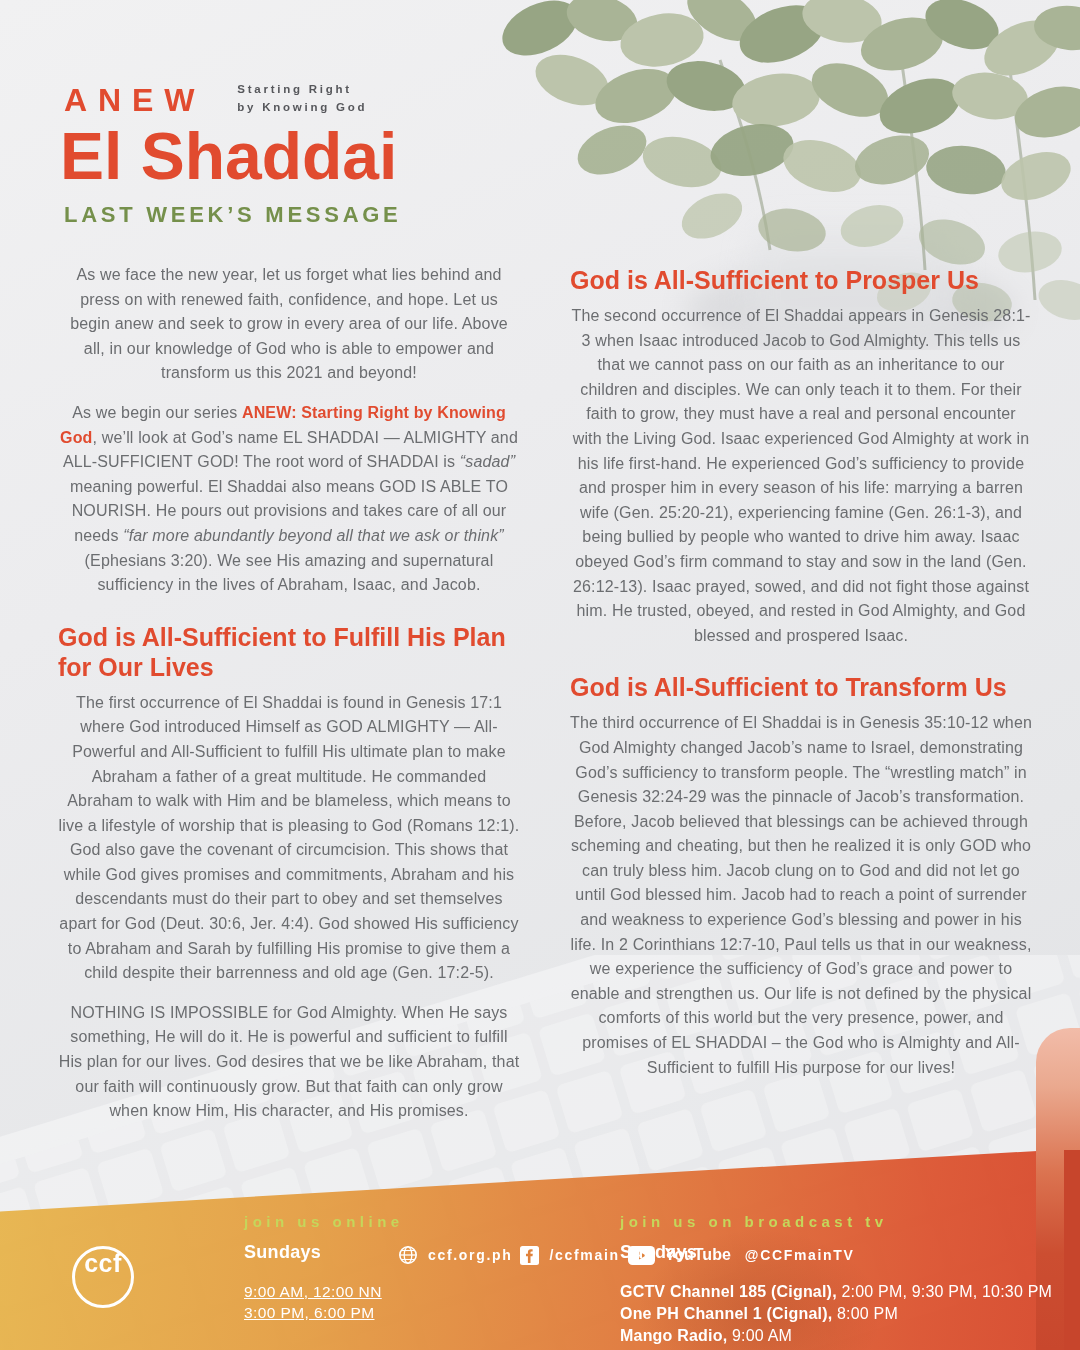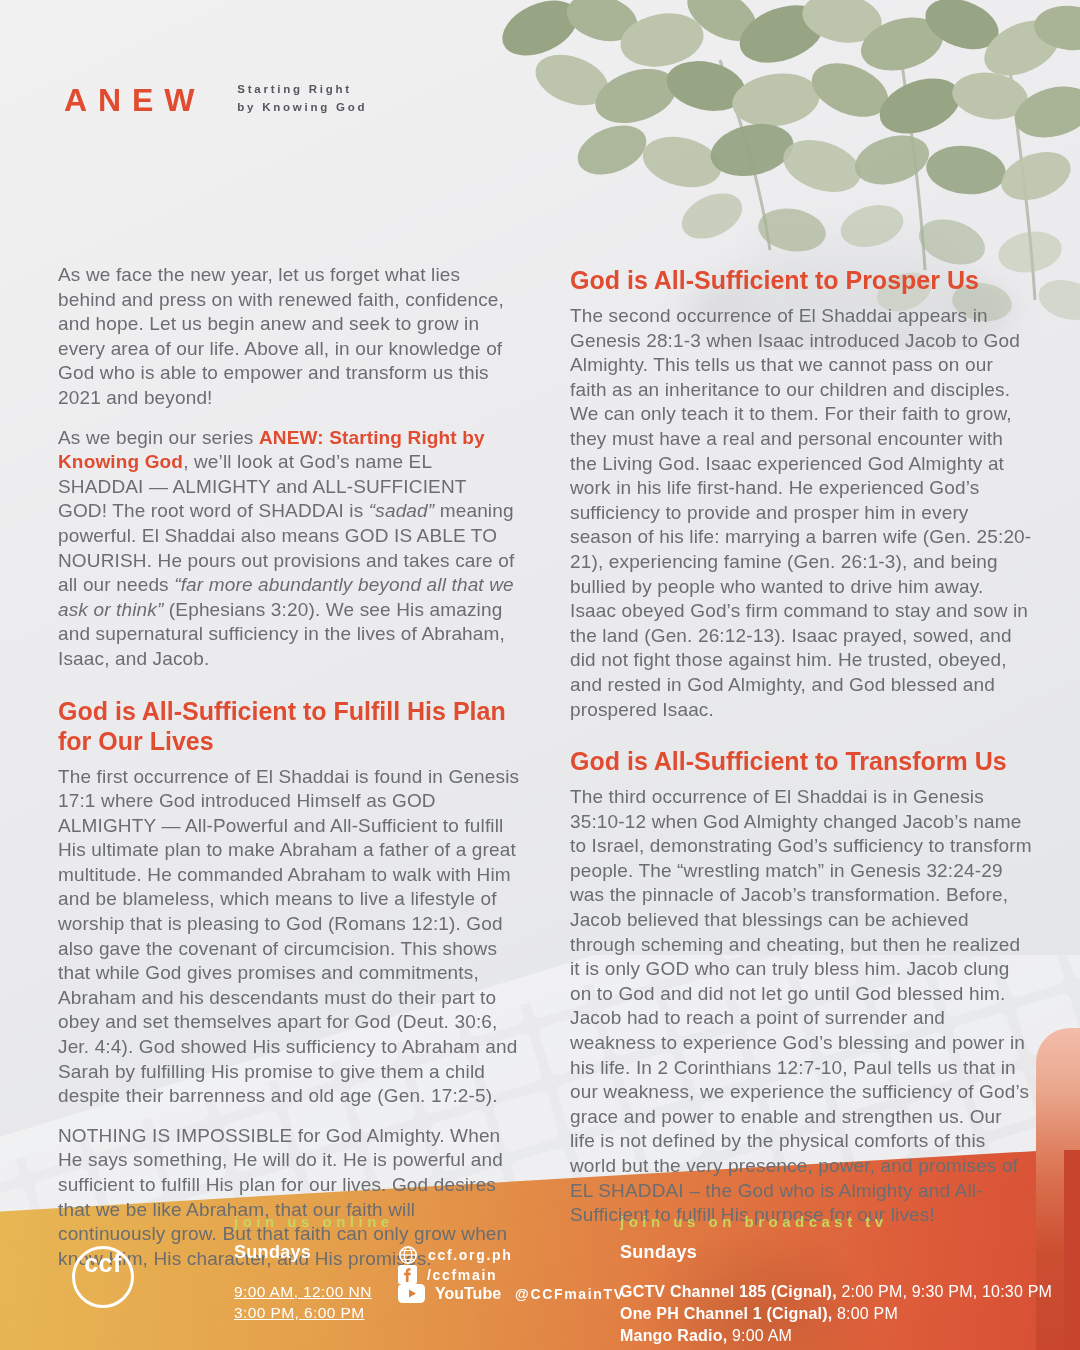--- a/index.html
+++ b/index.html
@@ -25,21 +25,21 @@
   
   .header{position:absolute;left:64px;top:80px;z-index:4;}
   .brand-row{display:flex;align-items:flex-start;gap:32px;}
   .brand{font-size:32px;font-weight:700;letter-spacing:.34em;color:var(--accent);line-height:1;padding-top:4px;}
   .tagline{font-size:11.5px;font-weight:700;letter-spacing:.24em;color:#56575B;line-height:1.6;}
   .title{margin:6px 0 0 -4px;font-size:66px;font-weight:700;color:var(--accent);line-height:1.02;letter-spacing:0;}
   .subtitle{margin-top:12px;font-size:22px;font-weight:700;letter-spacing:.17em;color:var(--olive);}
   
   .columns{position:absolute;left:58px;top:263px;width:975px;display:flex;gap:50px;z-index:4;}
   .col{width:462px;}
-  .col p{margin:0 0 15px 0;font-size:19px;line-height:24.6px;color:var(--body);letter-spacing:.15px;}
+  .col p{margin:0 0 15px 0;font-size:16px;line-height:24.6px;color:var(--body);letter-spacing:.15px;text-align:center;}
   .col h2{margin:24px 0 9px 0;font-size:25px;line-height:1.2;font-weight:700;color:var(--accent);}
   .col h2.first{margin-top:2px;}
   .strong-accent{font-weight:700;color:var(--accent);}
   .em{font-style:italic;}
   
   .footer-bg{
     position:absolute;left:0;top:1140px;width:1080px;height:210px;z-index:2;
     clip-path:polygon(0 34%,100% 4%,100% 100%,0 100%);
     background:linear-gradient(97deg,
       rgba(231,180,74,.94) 0%,
@@ -51,25 +51,25 @@
   .footer-bg::after{
     content:'';position:absolute;right:150px;top:55px;width:340px;height:240px;border-radius:50%;
     background:radial-gradient(closest-side,rgba(95,25,8,.16),rgba(95,25,8,0) 72%);
   }
   .edge-strip{position:absolute;right:0;top:1150px;width:16px;height:200px;background:#C7452C;z-index:3;}
   .logo{
     position:absolute;left:72px;top:1246px;width:56px;height:56px;z-index:4;
     border:3px solid #fff;border-radius:50%;display:flex;align-items:flex-start;justify-content:center;
     color:#fff;font-weight:700;font-size:25px;letter-spacing:.5px;
   }
-  .online{position:absolute;left:234px;top:1213px;z-index:4;color:#fff;}
+  .online{position:absolute;left:244px;top:1213px;z-index:4;color:#fff;}
   .lime-head{font-size:15px;font-weight:700;letter-spacing:.30em;color:var(--lime);margin-bottom:12px;white-space:nowrap;}
   .day{font-size:18px;font-weight:700;margin-bottom:18px;letter-spacing:.3px;}
   .sched{font-size:15.5px;line-height:21px;font-weight:400;letter-spacing:.4px;text-decoration:underline;}
-  .links{position:absolute;left:398px;top:1245px;z-index:4;display:flex;flex-direction:column;color:#fff;}
+  .links{position:absolute;left:398px;top:1245px;z-index:4;display:flex;flex-direction:row;gap:8px;color:#fff;}
   .link-row{display:flex;align-items:center;gap:10px;font-size:14px;font-weight:700;letter-spacing:.12em;}
   .yt-word{font-size:16px;font-weight:700;letter-spacing:0;margin-right:4px;}
   .broadcast{position:absolute;left:620px;top:1213px;z-index:4;color:#fff;}
   .bline{font-size:16px;line-height:22px;letter-spacing:.2px;}
   .bline .bold{font-weight:700;}
   .icon{flex:0 0 auto;display:block;}
 </style>
 </head>
 <body>
 
@@ -142,20 +142,22 @@
   <div class="edge-strip"></div>
 
   <header class="header">
     <div class="brand-row">
       <span class="brand">ANEW</span>
       <span class="tagline">
         <div>Starting Right</div>
         <div>by Knowing God</div>
       </span>
     </div>
+    <h1 class="title">El Shaddai</h1>
+    <div class="subtitle">LAST WEEK’S MESSAGE</div>
   </header>
 
   <main class="columns">
     <section class="col left">
       <p><span>As we face the new year, let us forget what lies behind and press on with renewed faith, confidence, and hope. Let us begin anew and seek to grow in every area of our life. Above all, in our knowledge of God who is able to empower and transform us this 2021 and beyond!</span></p>
       <p><span>As we begin our series </span><span class="strong-accent">ANEW: Starting Right by Knowing God</span><span>, we’ll look at God’s name EL SHADDAI — ALMIGHTY and ALL-SUFFICIENT GOD! The root word of SHADDAI is </span><span class="em">“sadad”</span><span> meaning powerful. El Shaddai also means GOD IS ABLE TO NOURISH. He pours out provisions and takes care of all our needs </span><span class="em">“far more abundantly beyond all that we ask or think”</span><span> (Ephesians 3:20). We see His amazing and supernatural sufficiency in the lives of Abraham, Isaac, and Jacob.</span></p>
       <h2>God is All-Sufficient to Fulfill His Plan for Our Lives</h2>
       <p><span>The first occurrence of El Shaddai is found in Genesis 17:1 where God introduced Himself as GOD ALMIGHTY — All-Powerful and All-Sufficient to fulfill His ultimate plan to make Abraham a father of a great multitude. He commanded Abraham to walk with Him and be blameless, which means to live a lifestyle of worship that is pleasing to God (Romans 12:1). God also gave the covenant of circumcision. This shows that while God gives promises and commitments, Abraham and his descendants must do their part to obey and set themselves apart for God (Deut. 30:6, Jer. 4:4). God showed His sufficiency to Abraham and Sarah by fulfilling His promise to give them a child despite their barrenness and old age (Gen. 17:2-5).</span></p>
       <p><span>NOTHING IS IMPOSSIBLE for God Almighty. When He says something, He will do it. He is powerful and sufficient to fulfill His plan for our lives. God desires that we be like Abraham, that our faith will continuously grow. But that faith can only grow when know Him, His character, and His promises.</span></p>
     </section>

